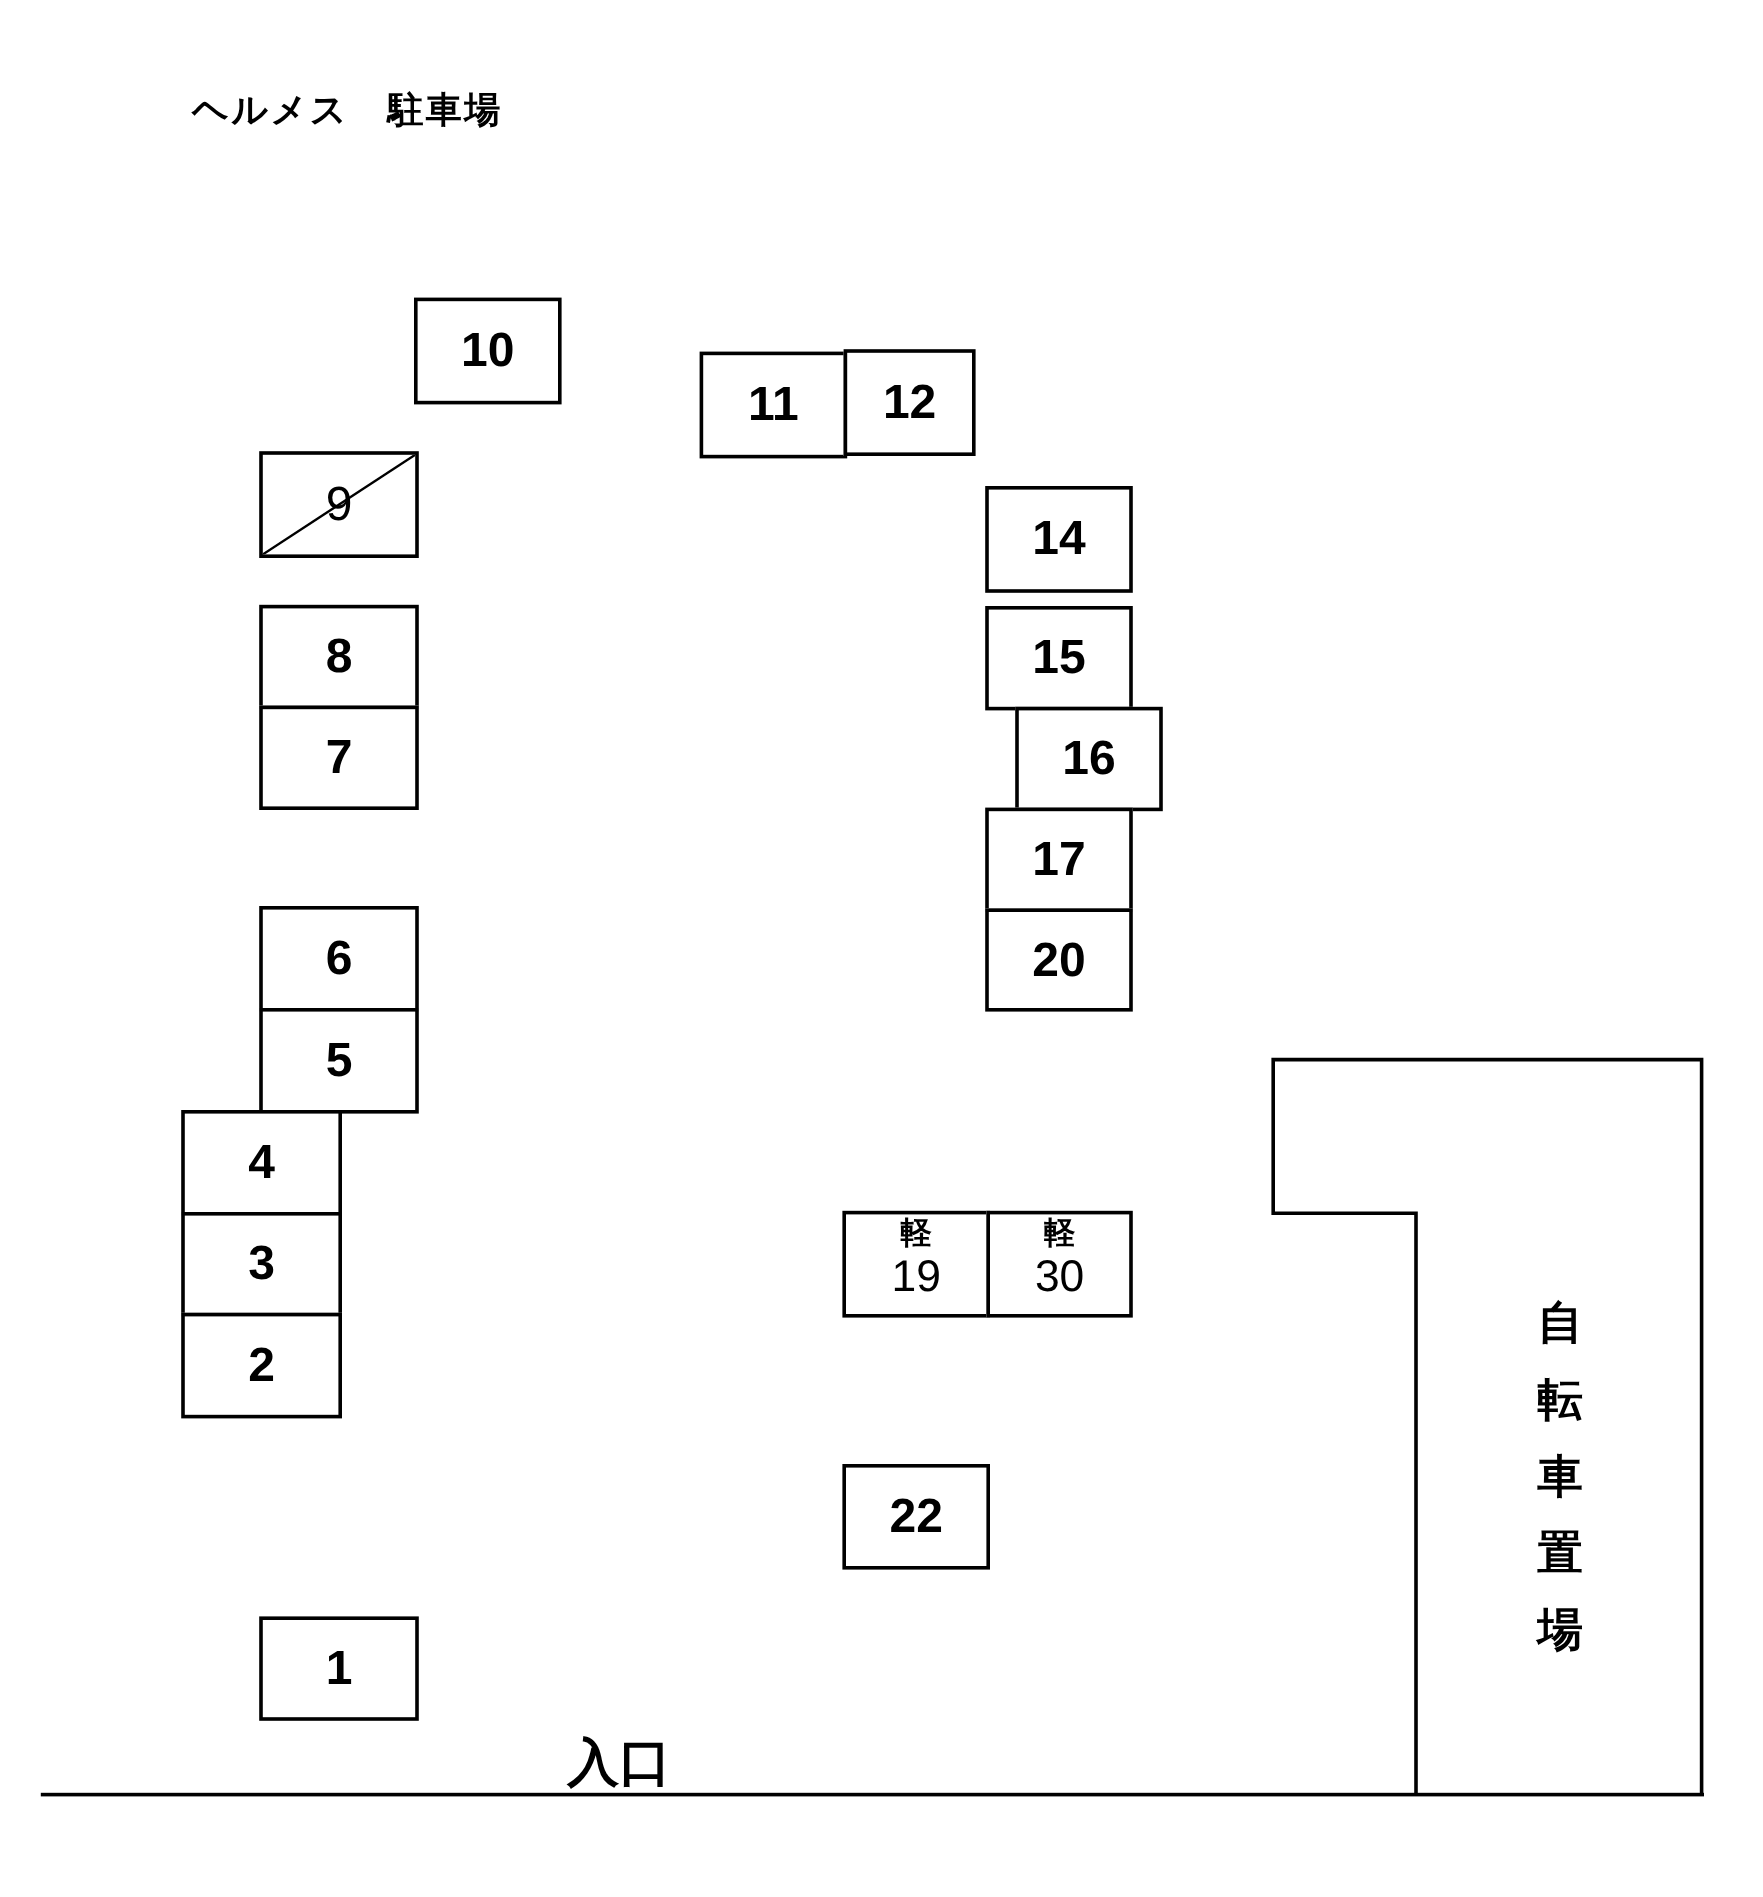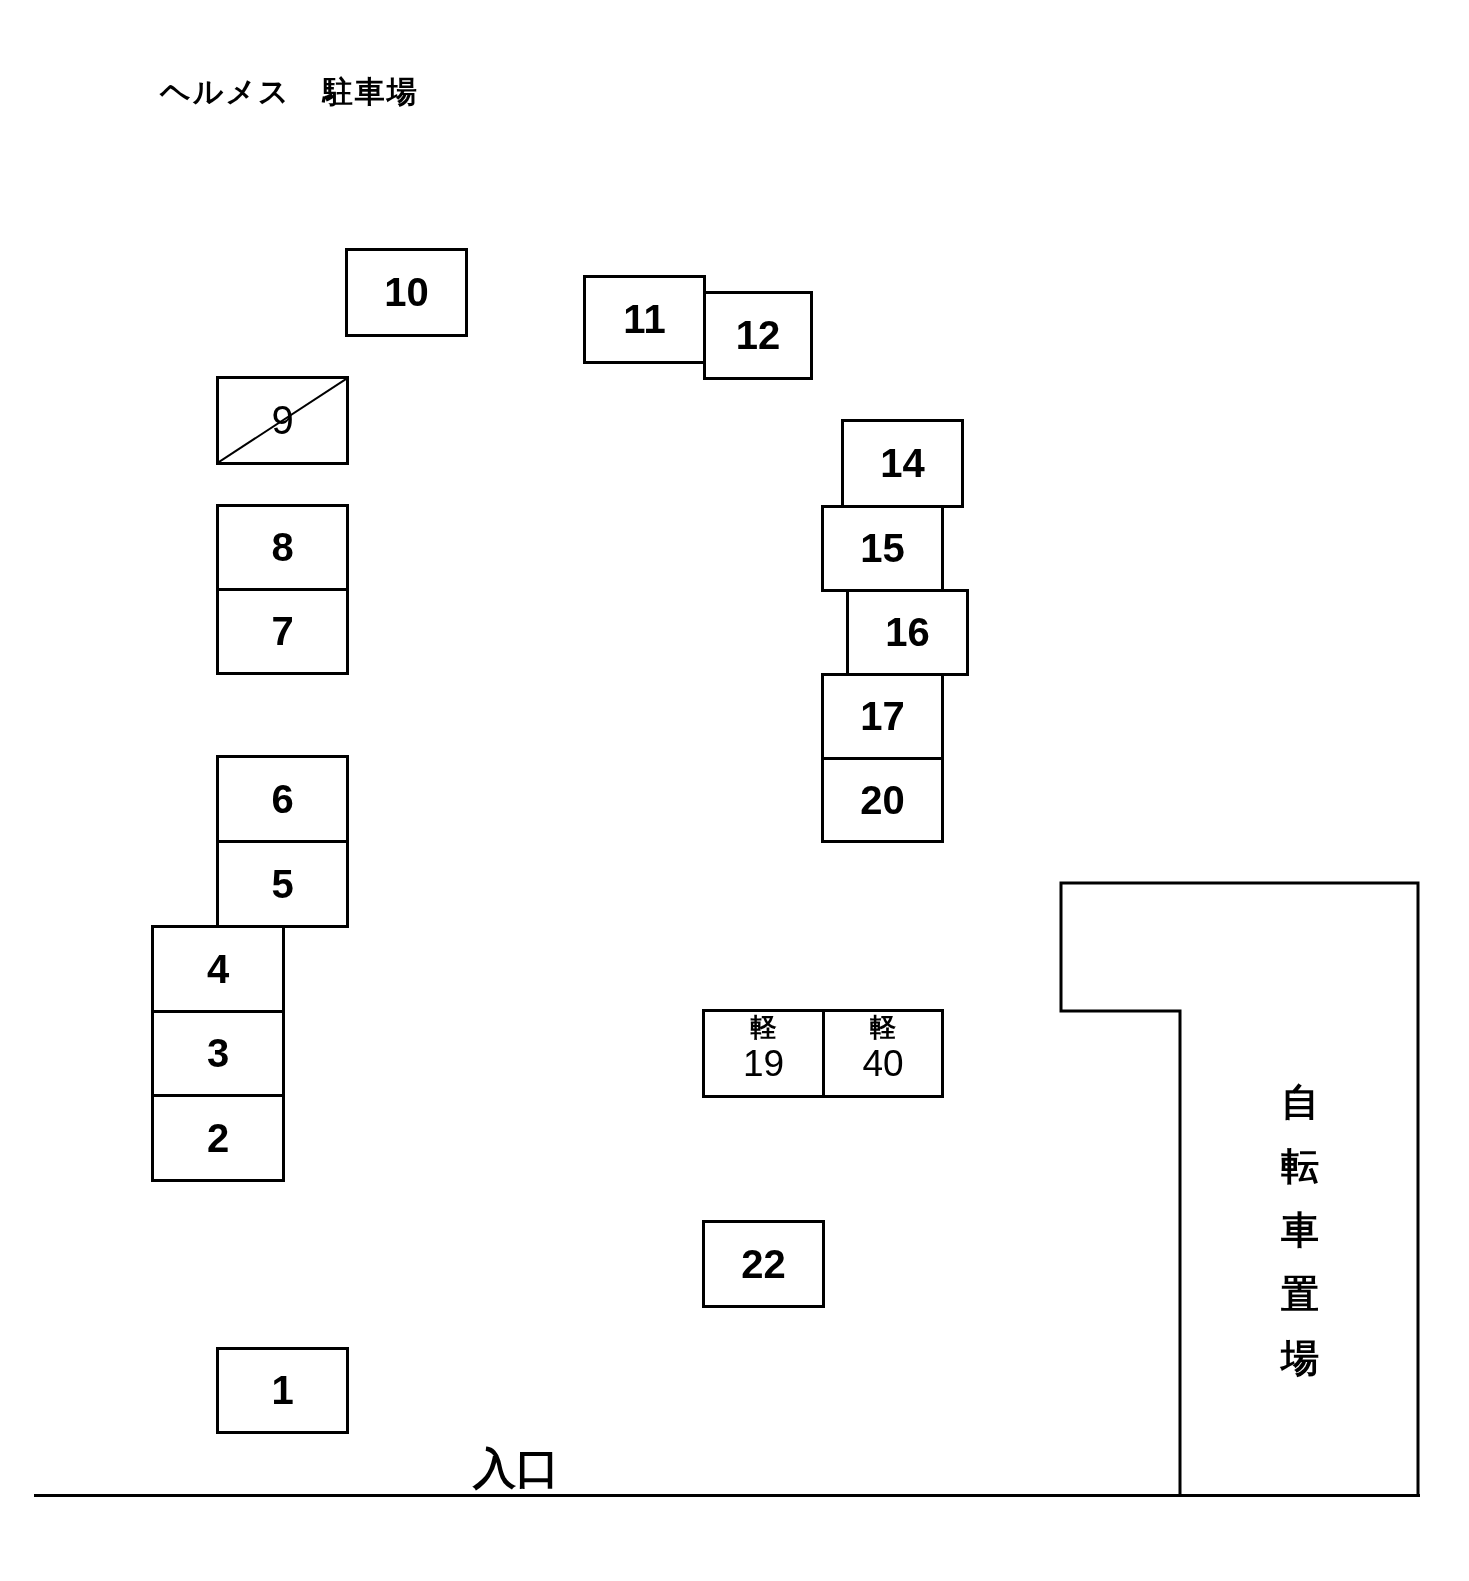--- a/index.html
+++ b/index.html
@@ -59,28 +59,28 @@
   <span class="num">3</span>
 </div>
 <div class="space" style="left:151px; top:1094px; width:134px; height:88px;">
   <span class="num">2</span>
 </div>
 
 <div class="space" style="left:216px; top:1347px; width:133px; height:87px;">
   <span class="num">1</span>
 </div>
 
-<div class="space" style="left:583px; top:275px; width:123px; height:89px;">
+<div class="space" style="left:583px; top:293px; width:123px; height:89px;">
   <span class="num">11</span>
 </div>
 <div class="space" style="left:703px; top:291px; width:110px; height:89px;">
   <span class="num">12</span>
 </div>
 
-<div class="space" style="left:821px; top:419px; width:123px; height:89px;margin-left:20px;">
+<div class="space" style="left:821px; top:405px; width:123px; height:89px;">
   <span class="num">14</span>
 </div>
 <div class="space" style="left:821px; top:505px; width:123px; height:87px;">
   <span class="num">15</span>
 </div>
 <div class="space" style="left:846px; top:589px; width:123px; height:87px;">
   <span class="num">16</span>
 </div>
 <div class="space" style="left:821px; top:673px; width:123px; height:87px;">
   <span class="num">17</span>
@@ -88,21 +88,21 @@
 <div class="space" style="left:821px; top:757px; width:123px; height:86px;">
   <span class="num">20</span>
 </div>
 
 <div class="space kei" style="left:702px; top:1009px; width:123px; height:89px;">
   <span class="kei-label">軽</span>
   <span class="kei-num">19</span>
 </div>
 <div class="space kei" style="left:822px; top:1009px; width:122px; height:89px;">
   <span class="kei-label">軽</span>
-  <span class="kei-num">40</span>
+  <span class="kei-num">30</span>
 </div>
 
 <div class="space" style="left:702px; top:1220px; width:123px; height:88px;">
   <span class="num">22</span>
 </div>
 
 <svg class="bike-shape" width="1469" height="1581" viewBox="0 0 1469 1581">
   <polyline points="1180,1495 1180,1011 1061,1011 1061,883 1418,883 1418,1495" fill="none" stroke="#000" stroke-width="3" stroke-linejoin="miter"></polyline>
 </svg>
 <div class="bike-label">

